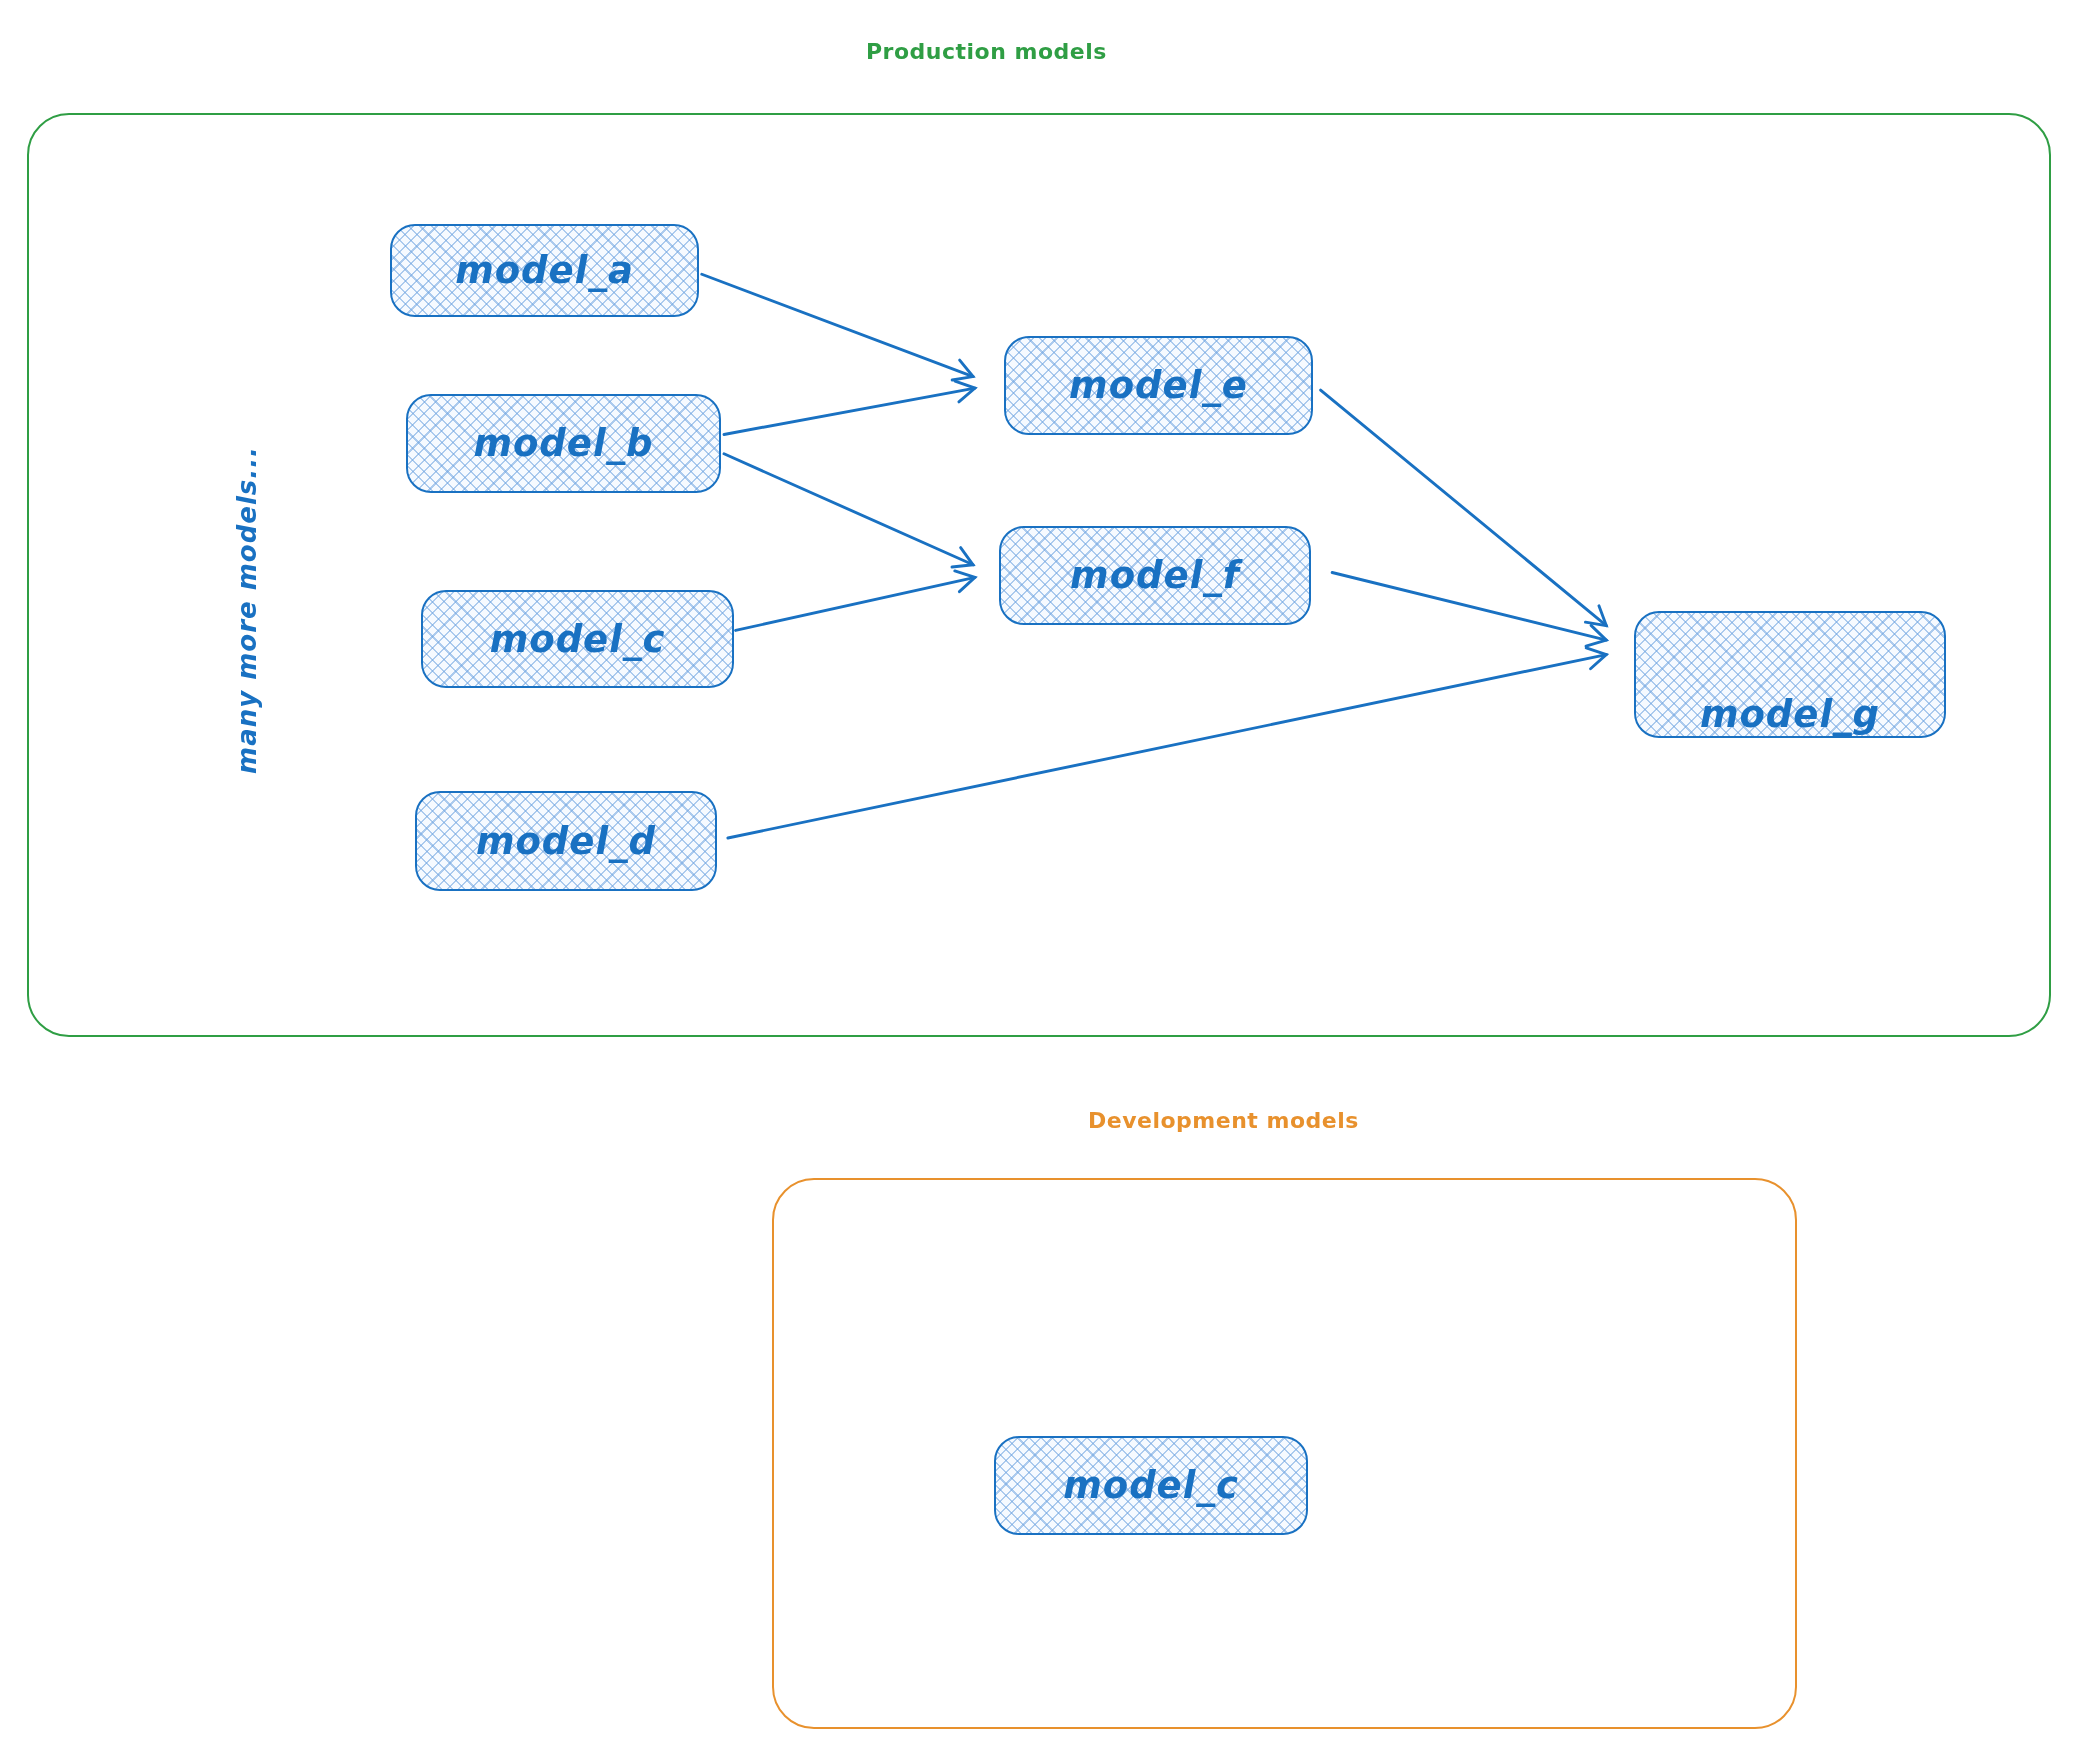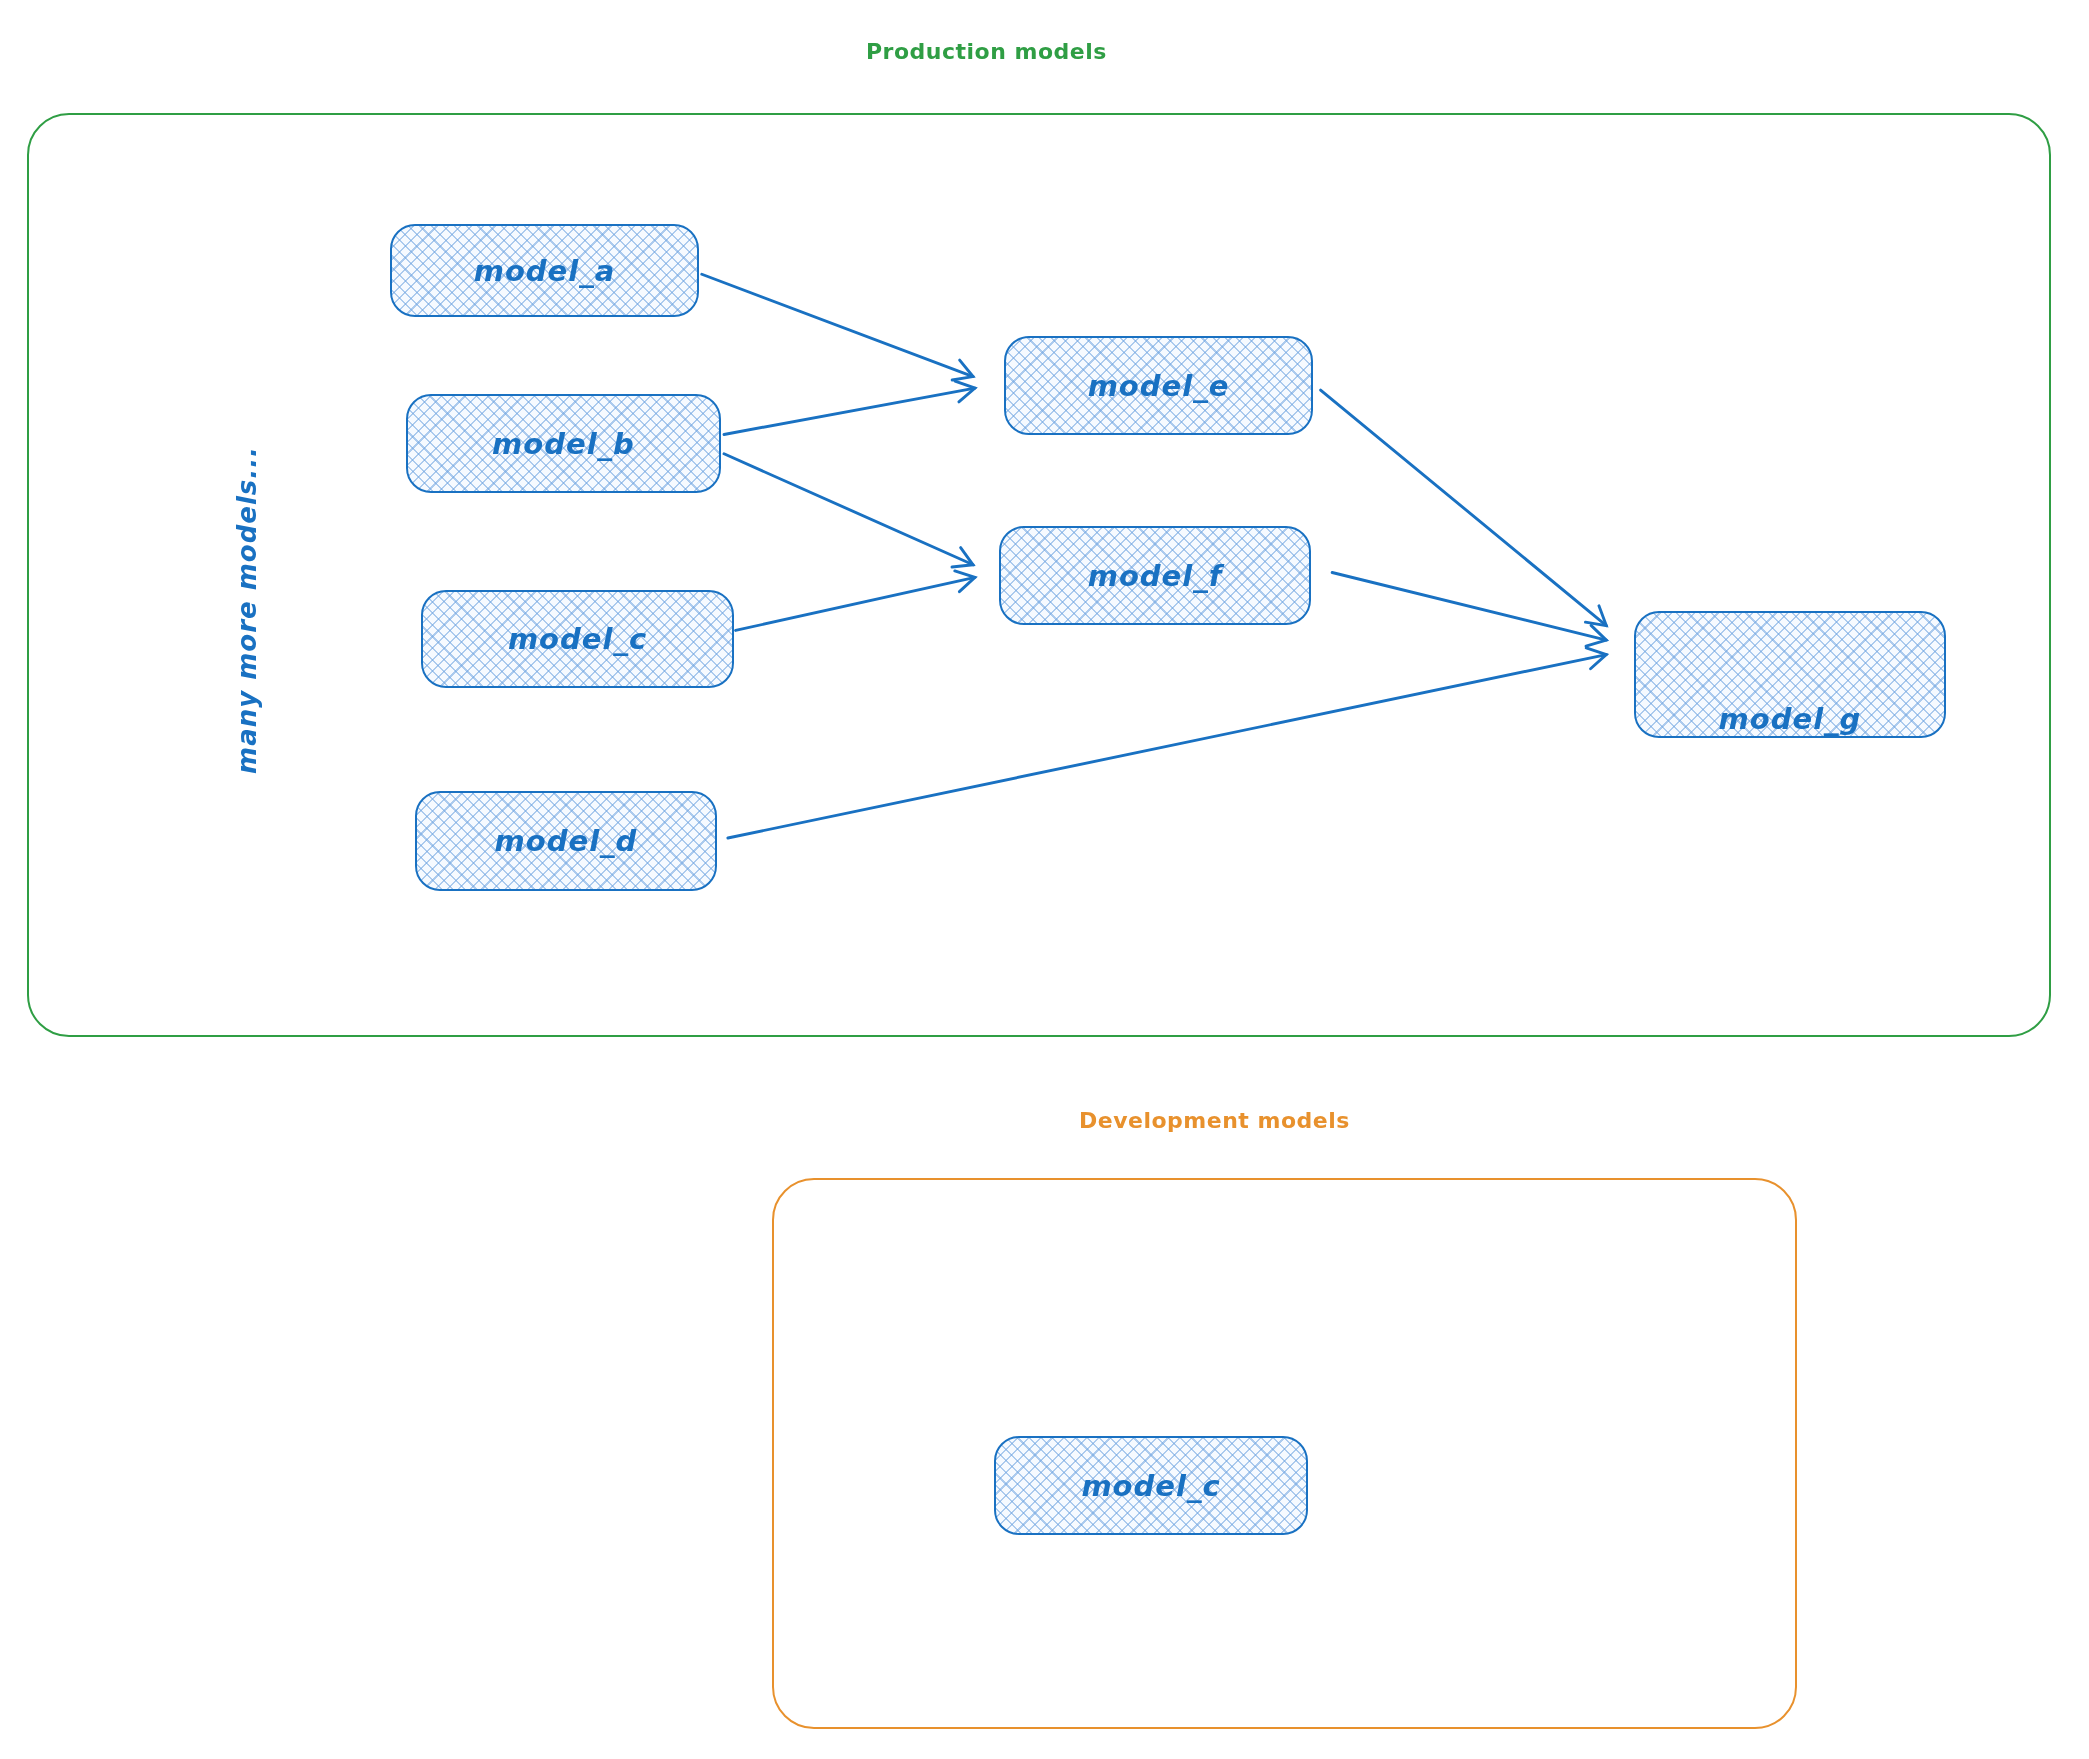--- a/index.html
+++ b/index.html
@@ -14,28 +14,28 @@
   }
   .group{
     position:absolute; border:2.4px solid #000; border-radius:42px; background:transparent;
   }
   .group.production{ border-color:var(--green); }
   .group.development{ border-color:var(--orange); }
   .group-title{
     position:absolute; font-size:22px; font-weight:700; letter-spacing:0.5px; white-space:nowrap;
   }
   .group-title.production{ color:var(--green); }
-  .group-title.development{ color:var(--orange); }
+  .group-title.development{ color:var(--orange);margin-left:9px; }
   .node{
     position:absolute;
     border:2.9px solid var(--blue);
     border-radius:25px;
     display:flex; align-items:center; justify-content:center;
     color:var(--blue);
-    font-size:29px; font-weight:700; font-style:italic; letter-spacing:1px;
+    font-size:37px; font-weight:700; font-style:italic; letter-spacing:1px;
     background:
       repeating-linear-gradient(45deg,  var(--hatch) 0 1.5px, transparent 1.5px 8.2px),
       repeating-linear-gradient(-45deg, var(--hatch) 0 1.5px, transparent 1.5px 8.2px),
       #f6faff;
     box-sizing:border-box;
   }
   .side-note{
     position:absolute; left:247px; top:610px;
     transform:translate(-50%,-50%) rotate(-90deg);
     color:var(--blue); font-size:26px; font-weight:700; font-style:italic;

